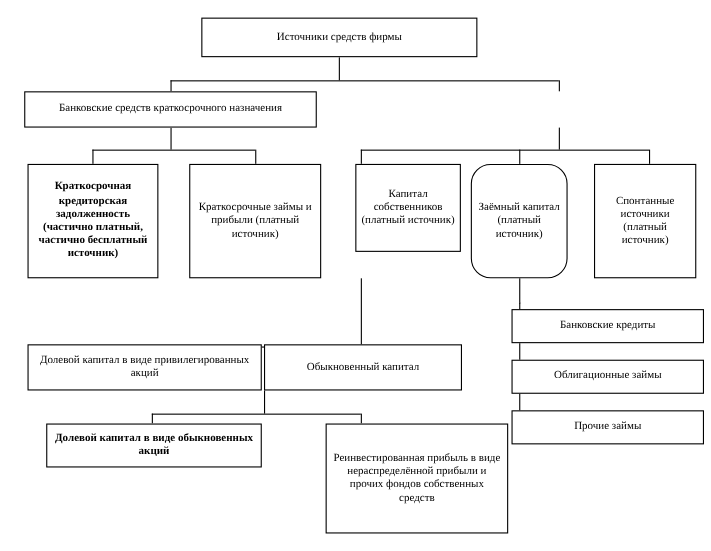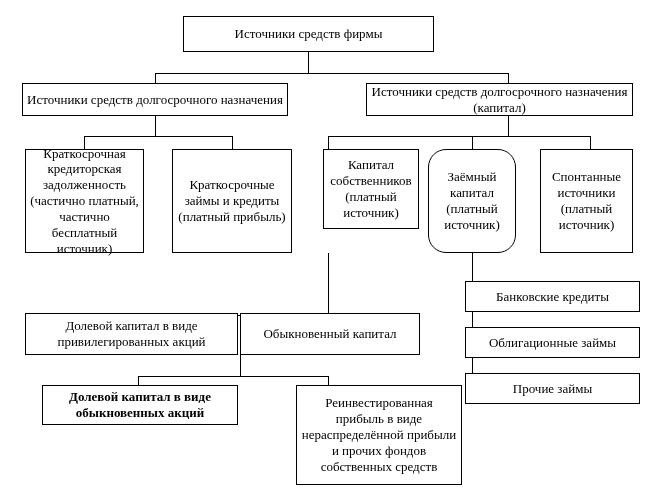--- a/index.html
+++ b/index.html
@@ -20,21 +20,21 @@
   }
   .node {
     position: absolute;
     box-sizing: border-box;
     border: 1px solid #000000;
     background: #ffffff;
     display: flex;
     align-items: center;
     justify-content: center;
     text-align: center;
-    font-size: 13px;
+    font-size: 10px;
     line-height: 1.22;
     padding: 2px 4px;
     z-index: 2;
   }
   .node span {
     display: block;
     width: 100%;
   }
   .line {
     position: absolute;
@@ -77,33 +77,30 @@
 
   <div class="line v" style="left:472px; top:253px; height:22px;"></div>
   <div class="line h" style="left:472px; top:275px; width:1px;"></div>
   <div class="line v" style="left:472px; top:275px; height:120px;"></div>
 
   <div class="node" style="left:183px; top:16px; width:251px; height:36px;">
     <span>Источники средств фирмы</span>
   </div>
 
   <div class="node" style="left:22px; top:83px; width:266px; height:33px;">
-    <span>Источники средств долгосрочного назначения</span>
+    <span>Банковские средств краткосрочного назначения</span>
   </div>
 
-  <div class="node" style="left:366px; top:83px; width:267px; height:33px;">
-    <span>Источники средств долгосрочного назначения (капитал)</span>
-  </div>
 
-  <div class="node" style="left:25px; top:149px; width:119px; height:104px;">
+  <div class="node" style="left:25px; top:149px; width:119px; height:104px;font-weight:bold;">
     <span>Краткосрочная кредиторская задолженность (частично платный, частично бесплатный источник)</span>
   </div>
 
   <div class="node" style="left:172px; top:149px; width:120px; height:104px;">
-    <span>Краткосрочные займы и кредиты (платный прибыль)</span>
+    <span>Краткосрочные займы и прибыли (платный источник)</span>
   </div>
 
   <div class="node" style="left:323px; top:149px; width:96px; height:80px;">
     <span>Капитал собственников (платный источник)</span>
   </div>
 
   <div class="node" style="left:428px; top:149px; width:88px; height:104px;border-radius:18px;">
     <span>Заёмный капитал (платный источник)</span>
   </div>
 

